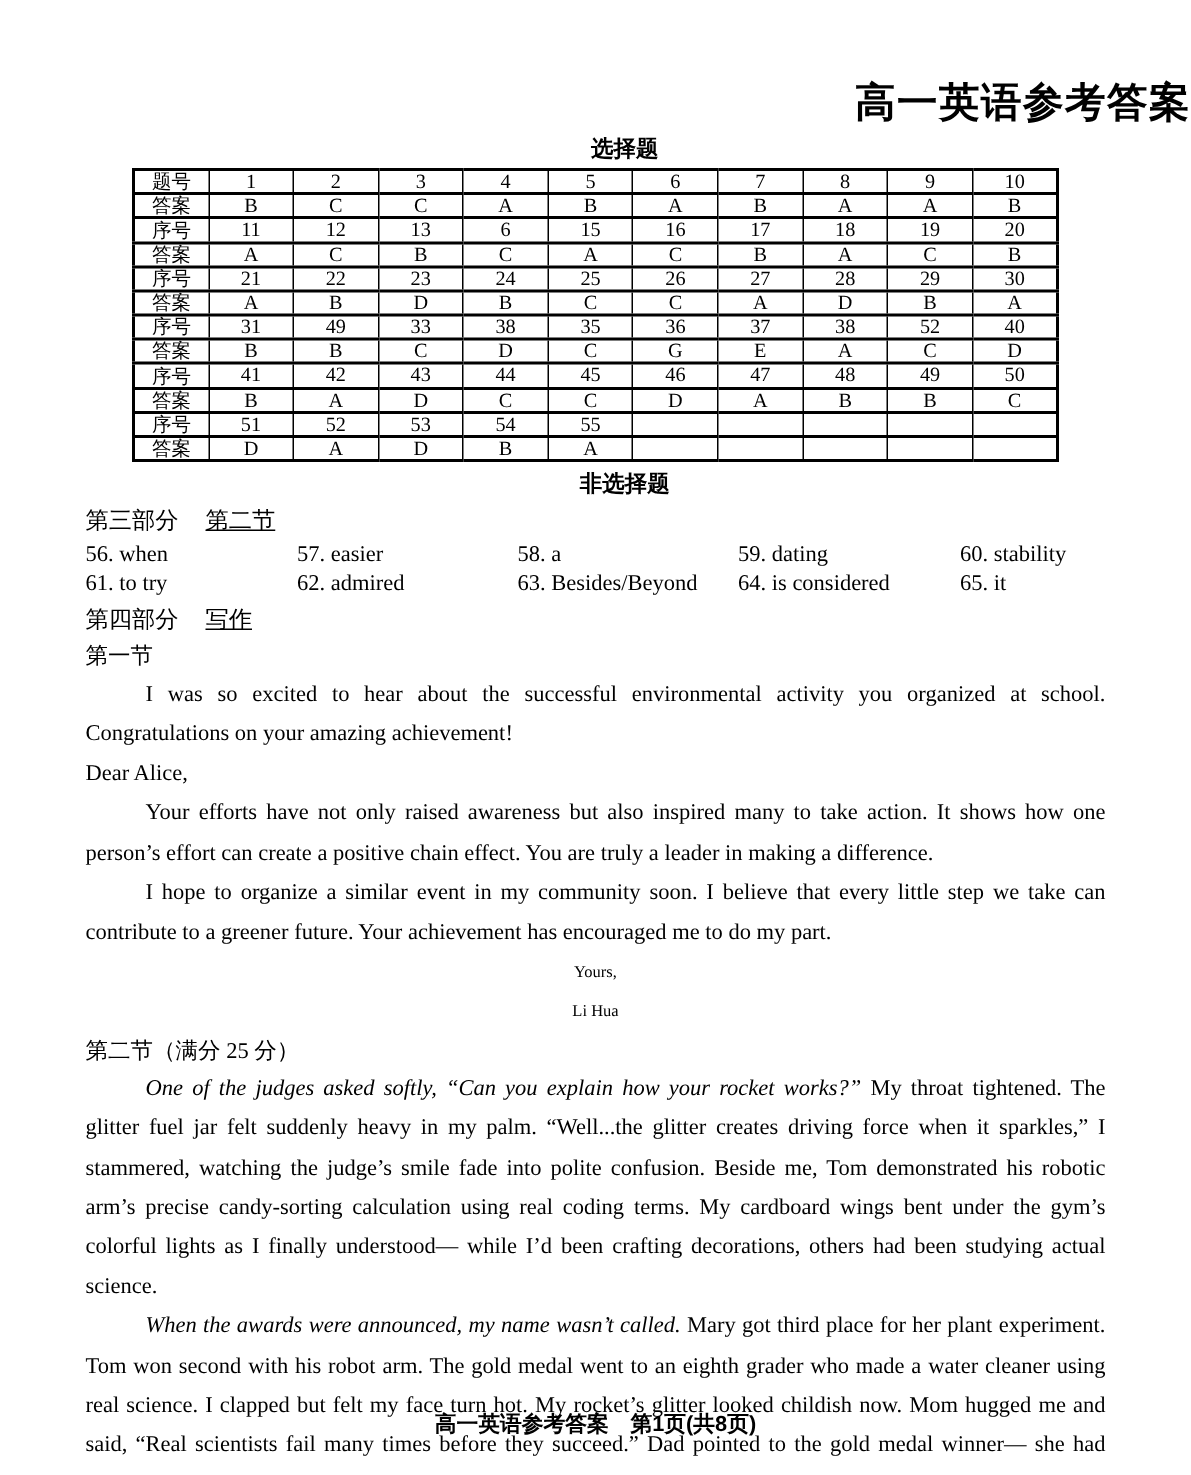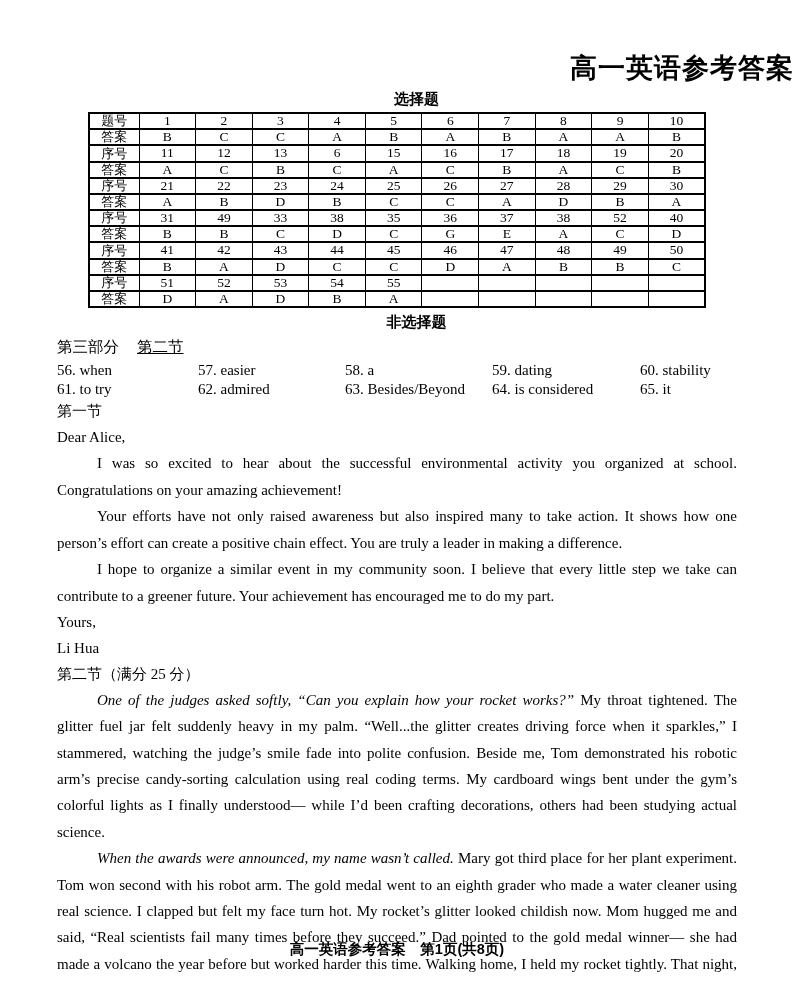--- a/index.html
+++ b/index.html
@@ -37,21 +37,21 @@
   .section-label { font-size:15px; margin:2px 0 3px; }
   .ans-grid {
     display:grid; grid-template-columns:141px 147px 147px 148px auto;
     row-gap:2px; font-size:15px; margin-bottom:4px;
   }
   .ans-grid span { white-space:nowrap; }
   p.body-par {
     text-align:justify; text-indent:40px; line-height:26.4px; font-size:15px;
   }
   p.no-indent { text-indent:0; }
-  .signoff { text-align:left; line-height:26.4px; font-size:15px; }
+  .signoff { text-align:center; line-height:26.4px; font-size:11px; }
   .lead-italic { font-style:italic; }
   .page-footer {
     position:absolute; left:0; right:0; top:940px; text-align:center;
     font-weight:bold; font-size:14.5px;
     font-family:"Liberation Sans", sans-serif;
   }
 </style>
 </head>
 <body>
 
@@ -245,25 +245,28 @@
     <span>58. a</span>
     <span>59. dating</span>
     <span>60. stability</span>
     <span>61. to try</span>
     <span>62. admired</span>
     <span>63. Besides/Beyond</span>
     <span>64. is considered</span>
     <span>65. it</span>
   </div>
 
+  <div class="part-head">
+    <span class="bold-part">第四部分</span><span class="rest-part bold-part">写作</span>
+  </div>
 
   <div class="section-label">第一节</div>
 
+  <p class="body-par">I was so excited to hear about the successful environmental activity you organized at school. Congratulations on your amazing achievement!</p>
   <p class="body-par no-indent">Dear Alice,</p>
-  <p class="body-par">I was so excited to hear about the successful environmental activity you organized at school. Congratulations on your amazing achievement!</p>
   <p class="body-par">Your efforts have not only raised awareness but also inspired many to take action. It shows how one person’s effort can create a positive chain effect. You are truly a leader in making a difference.</p>
   <p class="body-par">I hope to organize a similar event in my community soon. I believe that every little step we take can contribute to a greener future. Your achievement has encouraged me to do my part.</p>
   <div class="signoff">Yours,</div>
   <div class="signoff">Li Hua</div>
 
   <div class="section-label" style="margin-top:3px;">第二节（满分 25 分）</div>
 
   <p class="body-par"><span class="lead-italic">One of the judges asked softly, “Can you explain how your rocket works?”</span><span> My throat tightened. The glitter fuel jar felt suddenly heavy in my palm. “Well...the glitter creates driving force when it sparkles,” I stammered, watching the judge’s smile fade into polite confusion. Beside me, Tom demonstrated his robotic arm’s precise candy-sorting calculation using real coding terms. My cardboard wings bent under the gym’s colorful lights as I finally understood— while I’d been crafting decorations, others had been studying actual science.</span></p>
 
   <p class="body-par"><span class="lead-italic">When the awards were announced, my name wasn’t called.</span><span> Mary got third place for her plant experiment. Tom won second with his robot arm. The gold medal went to an eighth grader who made a water cleaner using real science. I clapped but felt my face turn hot. My rocket’s glitter looked childish now. Mom hugged me and said, “Real scientists fail many times before they succeed.” Dad pointed to the gold medal winner— she had made a volcano the year before but worked harder this time. Walking home, I held my rocket tightly. That night, I started drawing new plans for next year’s science fair. The medal still mattered, but I wanted to earn it properly— with real experiments, not just glitter.</span></p>

